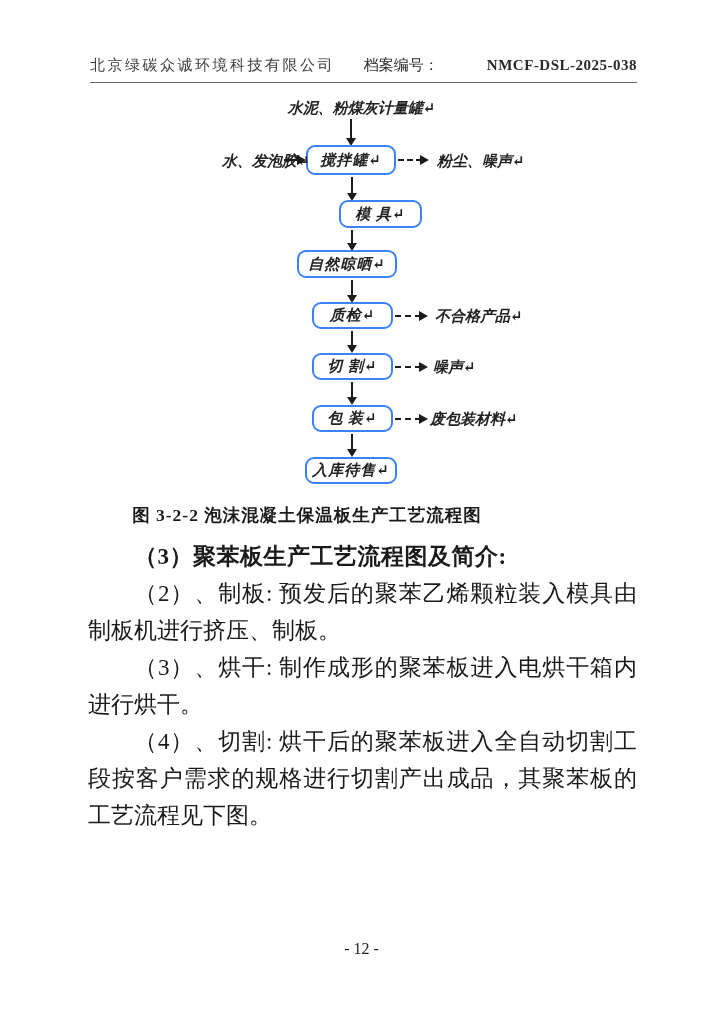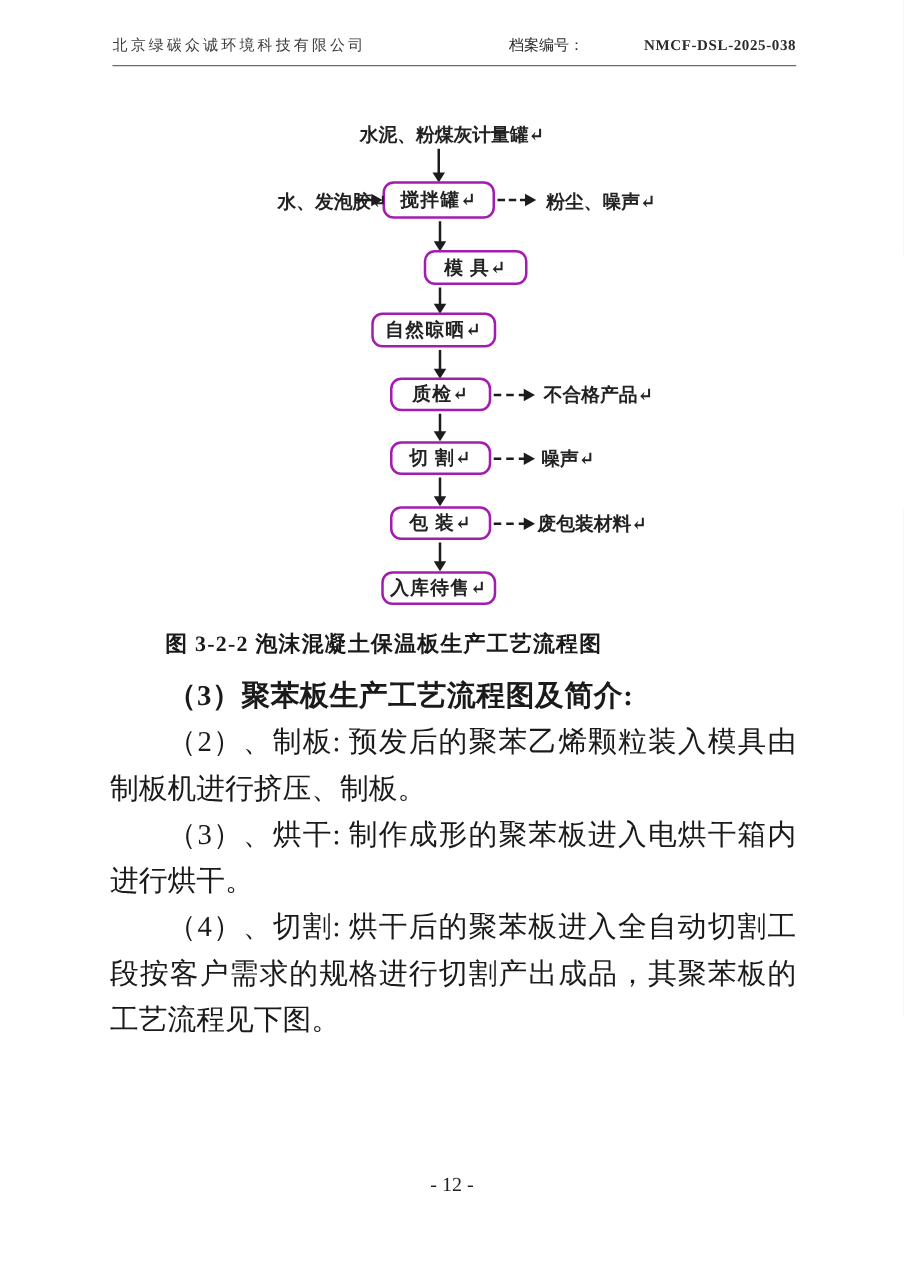--- a/index.html
+++ b/index.html
@@ -7,34 +7,34 @@
     position:relative;
     width:723px;height:1024px;
     background:#ffffff;
     margin:0 auto;
     font-family:"Liberation Serif","DejaVu Serif",serif;
     color:#1a1a1a;
     overflow:hidden;
   }
   
   .header{
-    position:absolute;top:28px;left:90px;right:86px;
+    position:absolute;top:56px;left:90px;right:86px;
     display:flex;justify-content:space-between;align-items:flex-end;
     border-bottom:1px solid #6b6b6b;
     padding-bottom:7px;
-    font-size:12px;
+    font-size:15px;
   }
   .company{letter-spacing:2.5px;color:#3c3c3c;}
   .archive{color:#2a2a2a;}
   .archive b{font-weight:bold;letter-spacing:.5px;margin-left:48px;}
   
-  .flow{position:absolute;top:95px;left:0;width:654px;height:398px;font-size:15px;}
+  .flow{position:absolute;top:95px;left:0;width:654px;height:398px;font-size:15px;font-style:italic;}
   .fc-box{
     position:absolute;
-    border:2px solid #a21caf;border-radius:9px;background:#fff;
+    border:2px solid #3b82f6;border-radius:9px;background:#fff;
     display:flex;align-items:center;justify-content:center;
     font-weight:600;letter-spacing:1px;color:#222;
     box-sizing:border-box;
   }
   .fc-label{position:absolute;font-weight:600;color:#222;white-space:nowrap;}
   .va{position:absolute;width:2px;background:#1c1c1c;}
   .va::after{
     content:"";position:absolute;bottom:-7px;left:-4px;
     border-left:5px solid transparent;border-right:5px solid transparent;
     border-top:8px solid #1c1c1c;

